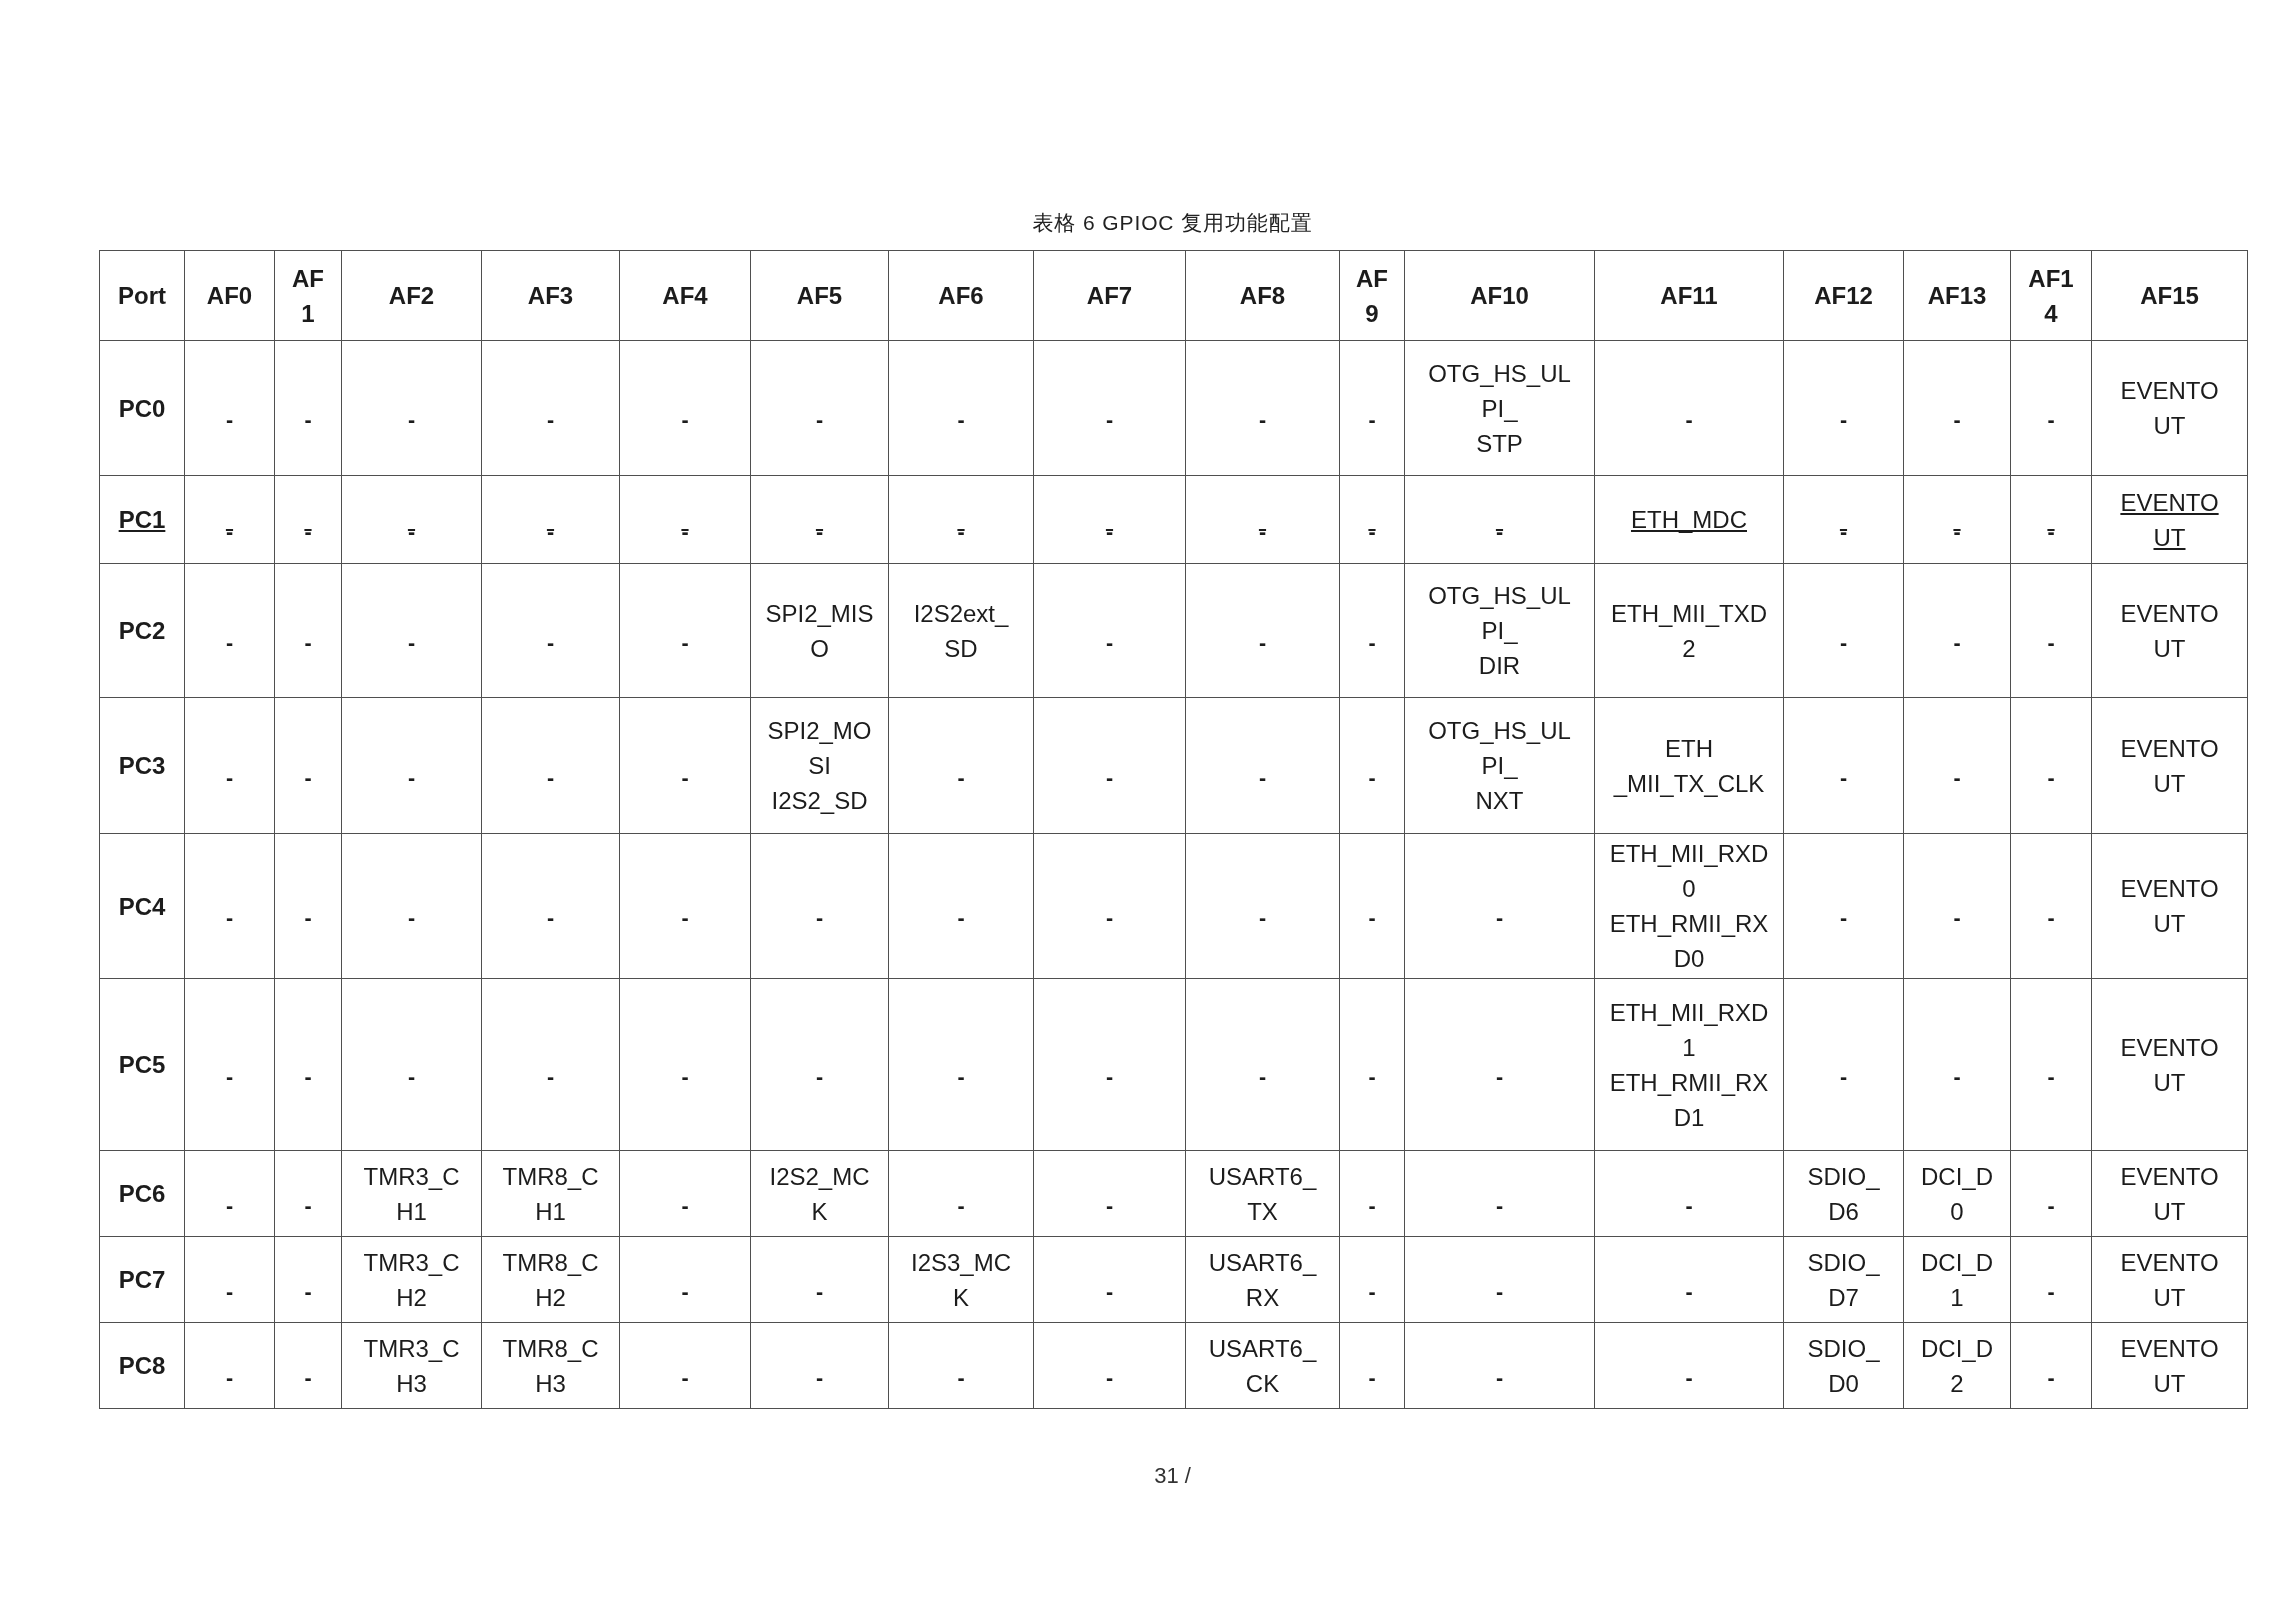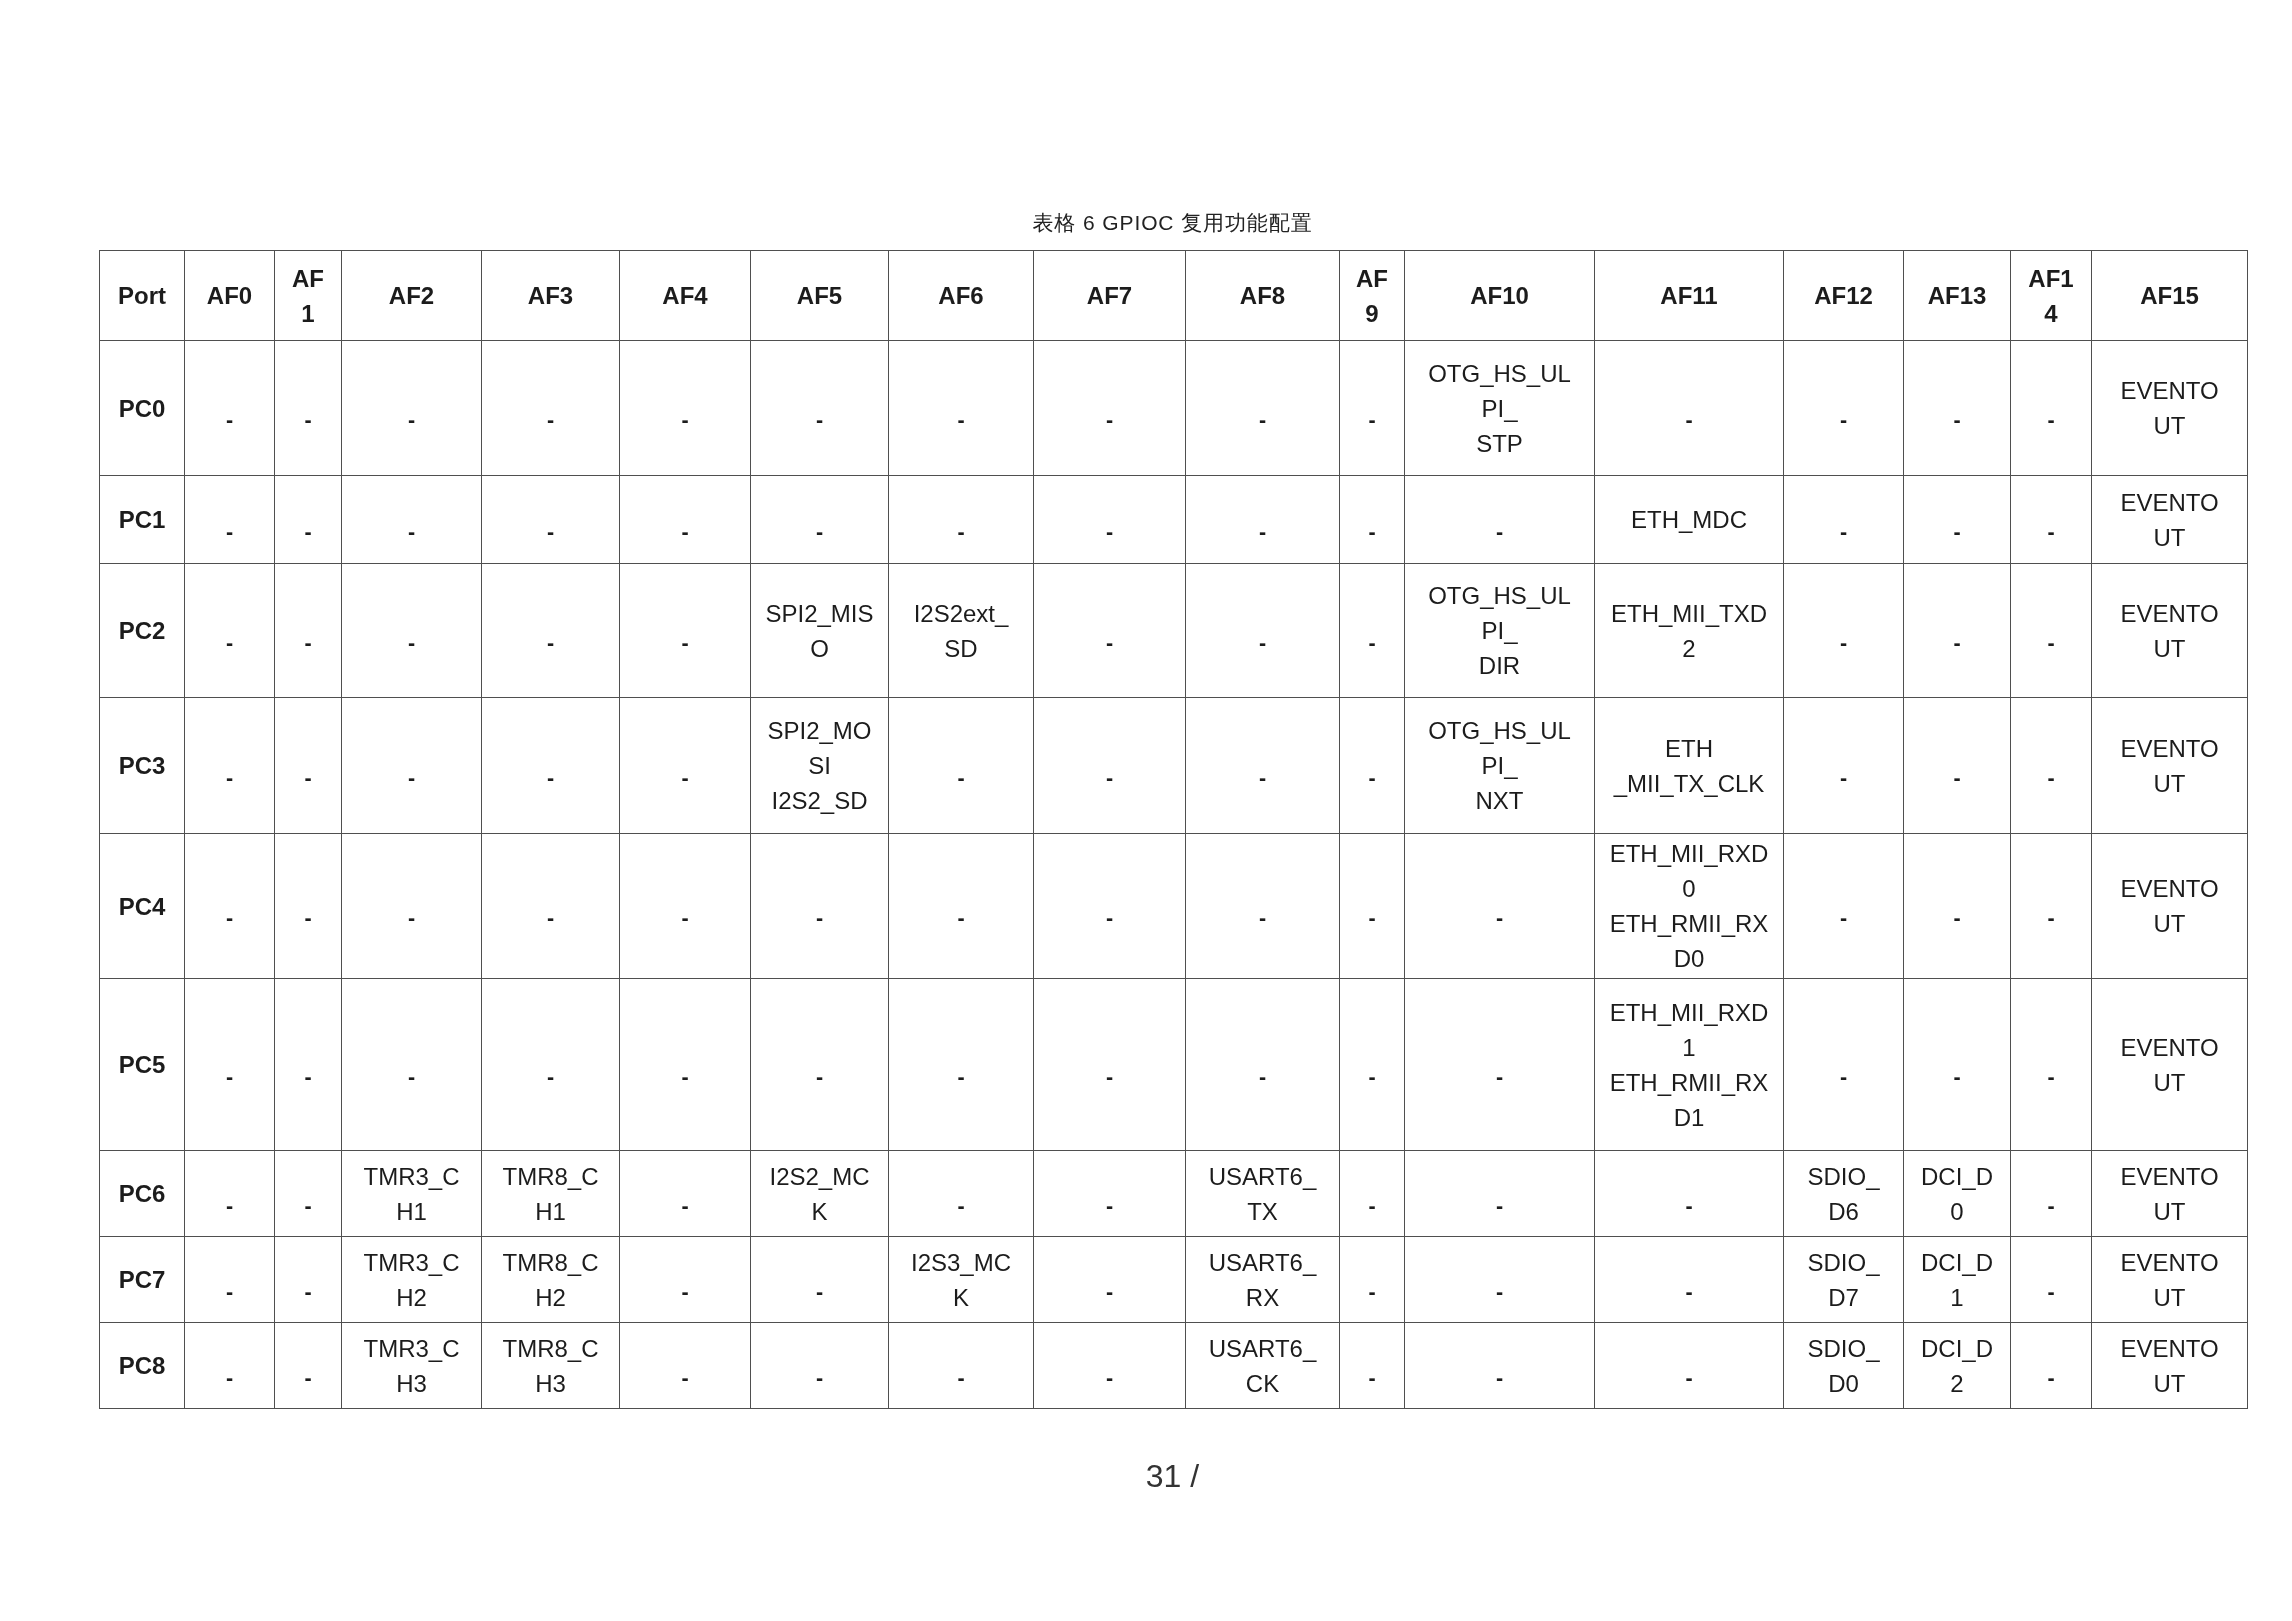--- a/index.html
+++ b/index.html
@@ -39,35 +39,35 @@
     line-height:35px;
     padding:1.8px 3.6px;
     white-space:pre-line;
     overflow:hidden;
     color:var(--text);
   }
   th{font-weight:bold;}
   td.port{font-weight:bold;}
   thead tr{height:90px;}
   tbody tr:nth-child(1){height:135px;}
-  tbody tr:nth-child(2){height:88px;}
+  tbody tr:nth-child(2){height:88px;text-decoration:underline;}
   tbody tr:nth-child(3){height:134px;}
   tbody tr:nth-child(4){height:136px;}
   tbody tr:nth-child(5){height:145px;}
   tbody tr:nth-child(6){height:172px;}
   tbody tr:nth-child(7){height:86px;}
   tbody tr:nth-child(8){height:86px;}
   tbody tr:nth-child(9){height:86px;}
   
   td .dash-val{position:relative;top:11.6px;font-weight:bold;font-size:21.5px;}
   .page-number{
     position:absolute;
     left:99px;top:1458px;width:2147px;
     text-align:center;
-    font-size:32px;line-height:36px;
+    font-size:22px;line-height:36px;
     color:#333;
   }
 </style>
 </head>
 <body>
 
 <div class="caption">表格 6 GPIOC 复用功能配置</div>
 
 <div class="tablewrap">
   <table>

